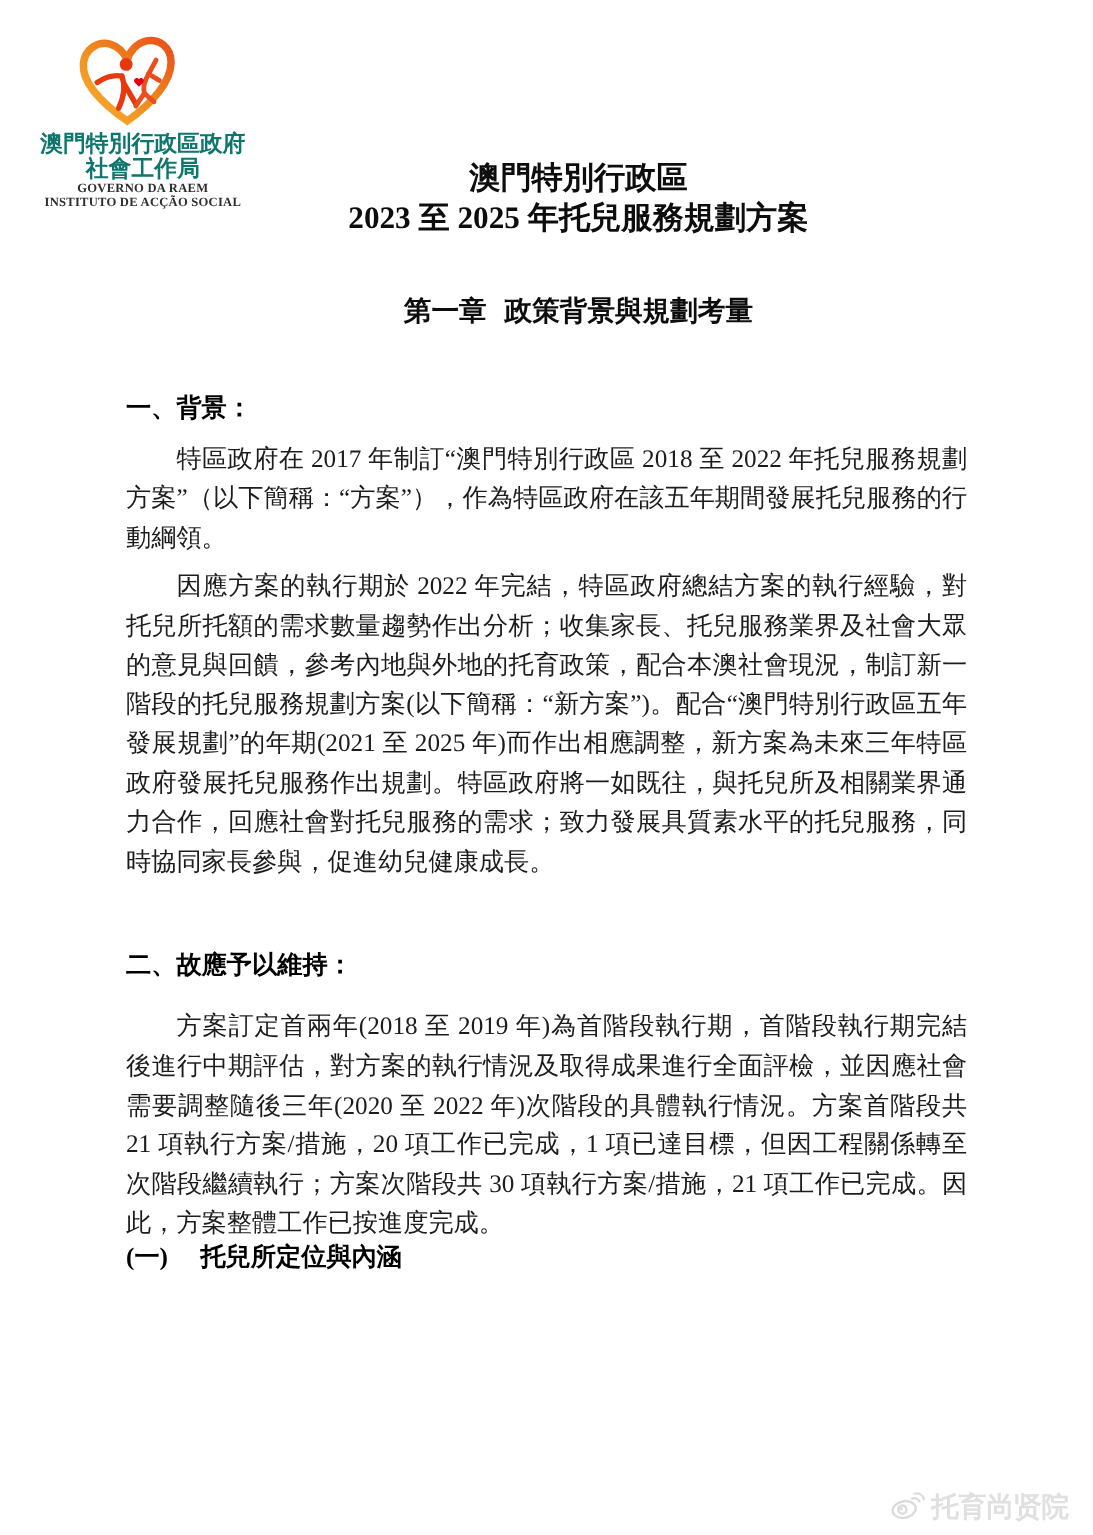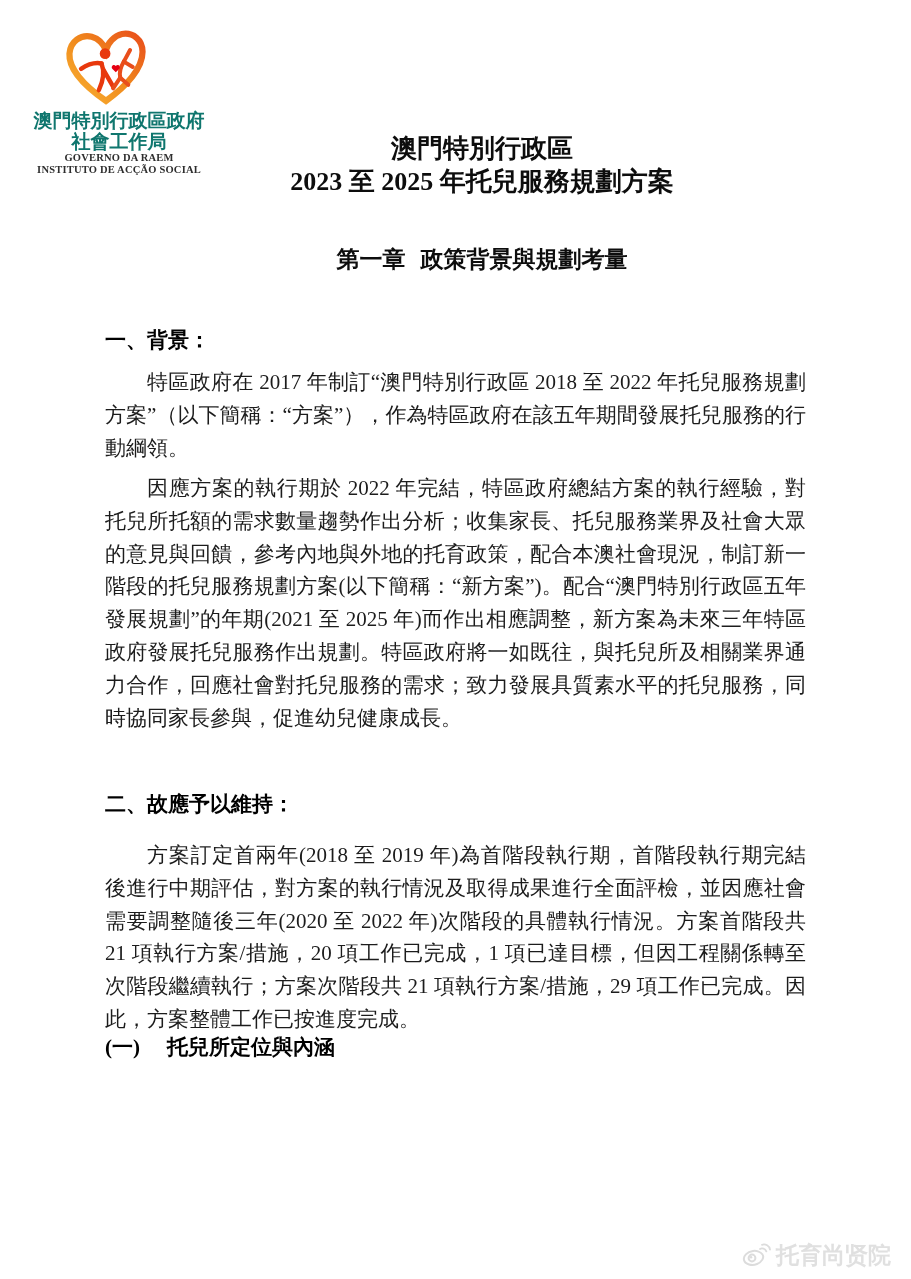--- a/index.html
+++ b/index.html
@@ -75,21 +75,21 @@
 
   <div class="title chapter">
     <span>第一章</span><span class="ct">政策背景與規劃考量</span>
   </div>
 
   <div class="h-sec" style="top:324px">一、背景：</div>
   <div class="para" style="top:366px">特區政府在 2017 年制訂“澳門特別行政區 2018 至 2022 年托兒服務規劃方案”（以下簡稱：“方案”），作為特區政府在該五年期間發展托兒服務的行動綱領。</div>
   <div class="para" style="top:472px">因應方案的執行期於 2022 年完結，特區政府總結方案的執行經驗，對托兒所托額的需求數量趨勢作出分析；收集家長、托兒服務業界及社會大眾的意見與回饋，參考內地與外地的托育政策，配合本澳社會現況，制訂新一階段的托兒服務規劃方案(以下簡稱：“新方案”)。配合“澳門特別行政區五年發展規劃”的年期(2021 至 2025 年)而作出相應調整，新方案為未來三年特區政府發展托兒服務作出規劃。特區政府將一如既往，與托兒所及相關業界通力合作，回應社會對托兒服務的需求；致力發展具質素水平的托兒服務，同時協同家長參與，促進幼兒健康成長。</div>
 
   <div class="h-sec" style="top:788px">二、故應予以維持：</div>
-  <div class="para" style="top:839px">方案訂定首兩年(2018 至 2019 年)為首階段執行期，首階段執行期完結後進行中期評估，對方案的執行情況及取得成果進行全面評檢，並因應社會需要調整隨後三年(2020 至 2022 年)次階段的具體執行情況。方案首階段共 21 項執行方案/措施，20 項工作已完成，1 項已達目標，但因工程關係轉至次階段繼續執行；方案次階段共 21 項執行方案/措施，29 項工作已完成。因此，方案整體工作已按進度完成。</div>
+  <div class="para" style="top:839px">方案訂定首兩年(2018 至 2019 年)為首階段執行期，首階段執行期完結後進行中期評估，對方案的執行情況及取得成果進行全面評檢，並因應社會需要調整隨後三年(2020 至 2022 年)次階段的具體執行情況。方案首階段共 21 項執行方案/措施，20 項工作已完成，1 項已達目標，但因工程關係轉至次階段繼續執行；方案次階段共 30 項執行方案/措施，21 項工作已完成。因此，方案整體工作已按進度完成。</div>
 
   <div class="h-sub" style="top:1031px">
     <span>(一)</span><span class="st">托兒所定位與內涵</span>
   </div>
 
   <div class="watermark">
     <svg width="29" height="25" viewBox="0 0 29 25" xmlns="http://www.w3.org/2000/svg">
       <g fill="none" stroke="#dcdcdc" stroke-width="2">
         <path d="M11 8 C5 9 1 13 2 17 C3 21.5 10 23 15 21 C20 19 22.5 14.5 20.5 11.5 C19 9 14.5 7.4 11 8 Z"></path>
         <circle cx="10" cy="15" r="3.4"></circle>

